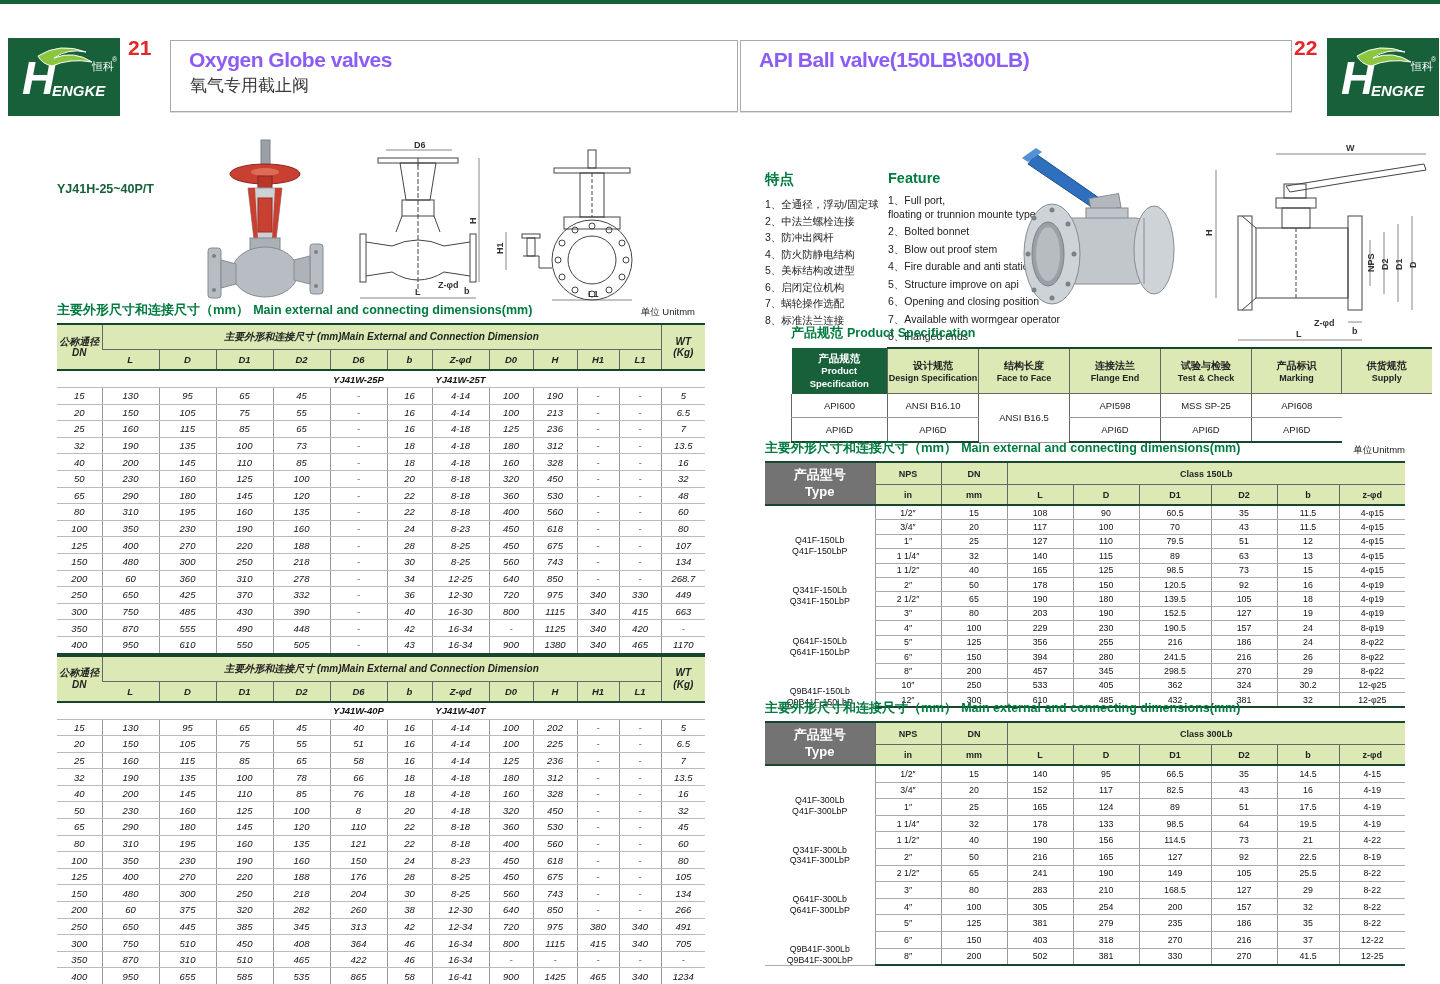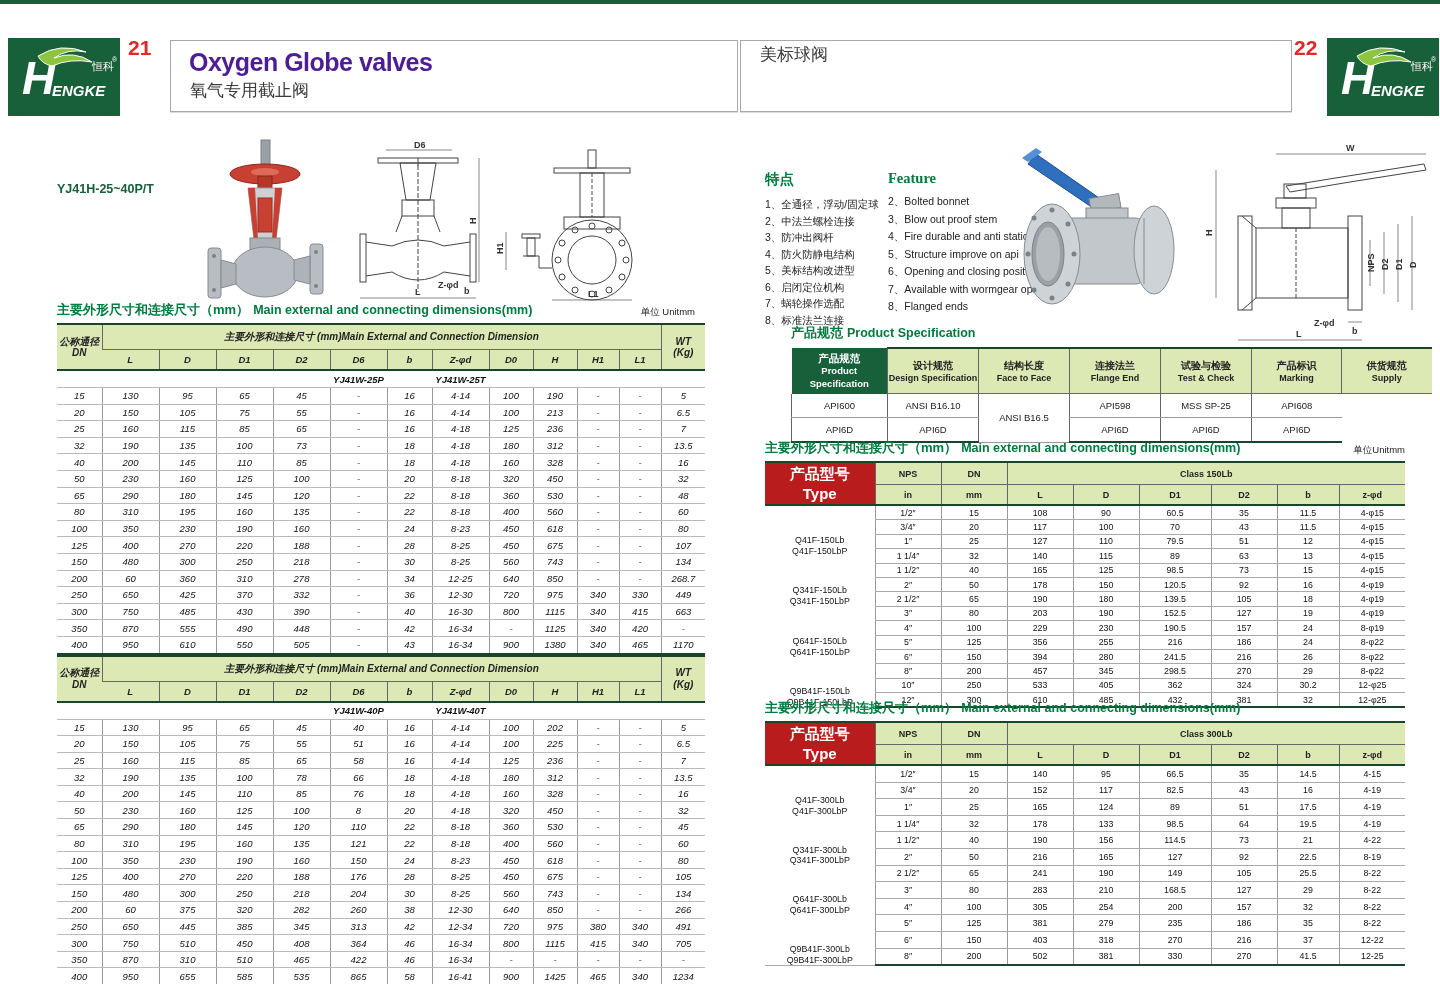--- a/index.html
+++ b/index.html
@@ -9,21 +9,21 @@
 
   
   .logo-block{position:absolute;top:38px;width:112px;height:78px;background:#17603a;}
   .logo-left{left:8px;} .logo-right{left:1327px;}
   .pagenum{position:absolute;top:36px;font-size:21px;font-weight:bold;color:#e52628;}
   .pagenum-left{left:128px;} .pagenum-right{left:1294px;}
   .titlebox{position:absolute;top:40px;height:70px;background:#fff;border:1px solid #a9a9a9;
             box-shadow:0 1px 0 #ddd;}
   .titlebox-left{left:170px;width:566px;}
   .titlebox-right{left:740px;width:550px;}
-  .titlebox .t-en{margin:7px 0 0 18px;font-size:25px;font-weight:bold;color:#4c1d95;letter-spacing:-0.5px;}
+  .titlebox .t-en{margin:7px 0 0 18px;font-size:21px;font-weight:bold;color:#8b5cf6;letter-spacing:-0.5px;}
   .titlebox .t-zh{margin:2px 0 0 19px;font-size:17px;color:#3a3a3a;}
 
   
   .model-label{position:absolute;left:57px;top:136px;font-size:12.5px;font-weight:bold;color:#17603a;margin-top:46px;}
   .fig{position:absolute;}
   .sec-title{white-space:nowrap;margin-top:44px;}
   .sec-title .zh{font-size:13px;font-weight:bold;color:#007b3f;}
   .sec-title .en{font-size:12.5px;font-weight:bold;color:#007b3f;margin-left:4px;}
   .unit-label{float:right;font-size:9.5px;color:#222;margin-top:6px;}
 
@@ -37,21 +37,21 @@
   .dim-table th.dn-h,.dim-table th.wt-h{white-space:pre-line;line-height:1.15;border-bottom:2.5px solid #17462c;}
   .dim-table th:first-child{border-left:none;}
   .dim-table .model-row td{height:16px;font-weight:bold;color:#111;border-bottom:1px solid #bbb;}
   .dim-table tbody td{height:15.6px;border-bottom:1px solid #bbb;border-left:1px solid #999;color:#111;}
   .dim-table tbody td:first-child{border-left:none;}
   .dim-table tbody tr:last-child td{border-bottom:2.5px solid #17462c;}
 
   
   .features-zh{position:absolute;left:765px;top:170px;width:118px;}
   .features-en{position:absolute;left:888px;top:170px;width:225px;}
-  .feat-title{font-size:14.5px;font-weight:bold;color:#007b3f;margin-bottom:8px;font-family:Liberation Serif, serif;}
+  .feat-title{font-size:14.5px;font-weight:bold;color:#007b3f;margin-bottom:8px;}
   .feat-item{font-size:10.5px;color:#222;line-height:14.5px;white-space:pre-line;margin-bottom:2px;}
   .features-en .feat-item{line-height:13.5px;margin-bottom:4px;}
 
   
   .spec-sec{position:absolute;left:791px;top:323px;width:640px;}
   .spec-table{width:640px;margin-top:5px;}
   .spec-table th,.spec-table td{text-align:center;vertical-align:middle;padding:0;}
   .spec-table .corner{background:#17603a;color:#fff;font-size:9.5px;white-space:pre-line;
     line-height:1.3;border:none;}
   .spec-table .corner .zh{font-size:10.5px;}
@@ -62,21 +62,21 @@
   .spec-table tbody tr:last-child td{border-bottom:2.5px solid #17462c;}
 
   
   .t150-sec{position:absolute;left:765px;top:438px;width:640px;}
   .t300-sec{position:absolute;left:765px;top:698px;width:640px;}
   .api-table{width:640px;margin-top:4px;}
   .api-table th,.api-table td{padding:0;text-align:center;vertical-align:middle;}
   .api-table thead th{background:#dce9b5;font-weight:bold;font-size:9px;border-left:1px solid #666;}
   .api-table thead tr:first-child th{height:21px;border-top:2.5px solid #17462c;}
   .api-table thead tr:last-child th{height:19px;border-top:1px solid #666;border-bottom:2px solid #17462c;}
-  .api-table th.type-h{background:#b91c1c;color:#fff;font-size:15px;white-space:pre-line;line-height:1.3;
+  .api-table th.type-h{background:#737373;color:#fff;font-size:13px;white-space:pre-line;line-height:1.3;
      border-left:none;border-bottom:2px solid #17462c;}
   .api-table tbody td{border-bottom:1px solid #aaa;border-left:1px solid #999;font-size:8.8px;color:#111;}
   .api-table tbody tr:last-child td{border-bottom:2.5px solid #17462c;}
   .t150-sec tbody td{height:13.4px;}
   .t300-sec tbody td{height:15.6px;}
   .type-cell{border-left:none !important;background:#fff;}
   .type-stack{display:flex;flex-direction:column;justify-content:space-around;height:100%;margin-top:30px;}
   .type-label{font-size:8.8px;color:#111;white-space:pre-line;line-height:1.25;}
 
   svg text{font-family:"Liberation Sans",sans-serif;}
@@ -98,21 +98,21 @@
       <text x="84" y="32" font-size="11" fill="#ffffff">恒科</text>
       <text x="104" y="24" font-size="7" fill="#ffffff">®</text>
     </svg>
   </div>
   <div class="pagenum pagenum-left">21</div>
   <div class="titlebox titlebox-left">
     <div class="t-en">Oxygen Globe valves</div>
     <div class="t-zh">氧气专用截止阀</div>
   </div>
   <div class="titlebox titlebox-right">
-    <div class="t-zh">美标球阀</div>
+    <div class="t-en">API Ball valve(150LB\300LB)</div>
   </div>
   <div class="pagenum pagenum-right">22</div>
   <div class="logo-block logo-right">
     <svg width="112" height="78" viewBox="0 0 112 78">
       <text x="14" y="56" font-size="46" font-style="italic" font-weight="bold" fill="#ffffff">H</text>
       <path d="M30 18 Q52 4 78 14 Q60 10 46 20 Q66 12 84 24 Q62 20 44 28 Q34 26 30 18 Z" fill="#8cc63f" stroke="#ffffff" stroke-width="1"></path>
       <text x="44" y="58" font-size="15" font-style="italic" font-weight="bold" fill="#ffffff">ENGKE</text>
       <text x="84" y="32" font-size="11" fill="#ffffff">恒科</text>
       <text x="104" y="24" font-size="7" fill="#ffffff">®</text>
     </svg>
@@ -803,20 +803,22 @@
         <div class="feat-item">4、防火防静电结构</div>
         <div class="feat-item">5、美标结构改进型</div>
         <div class="feat-item">6、启闭定位机构</div>
         <div class="feat-item">7、蜗轮操作选配</div>
         <div class="feat-item">8、标准法兰连接</div>
       </div>
   </div>
   <div class="features-en">
     <div class="feat-title">Feature</div>
     <div id="feat-en">
+        <div class="feat-item">1、Full port,
+floating or trunnion mounte type</div>
         <div class="feat-item">2、Bolted bonnet</div>
         <div class="feat-item">3、Blow out proof stem</div>
         <div class="feat-item">4、Fire durable and anti static safety</div>
         <div class="feat-item">5、Structure improve on api</div>
         <div class="feat-item">6、Opening and closing position</div>
         <div class="feat-item">7、Available with wormgear operator</div>
         <div class="feat-item">8、Flanged ends</div>
       </div>
   </div>
 

